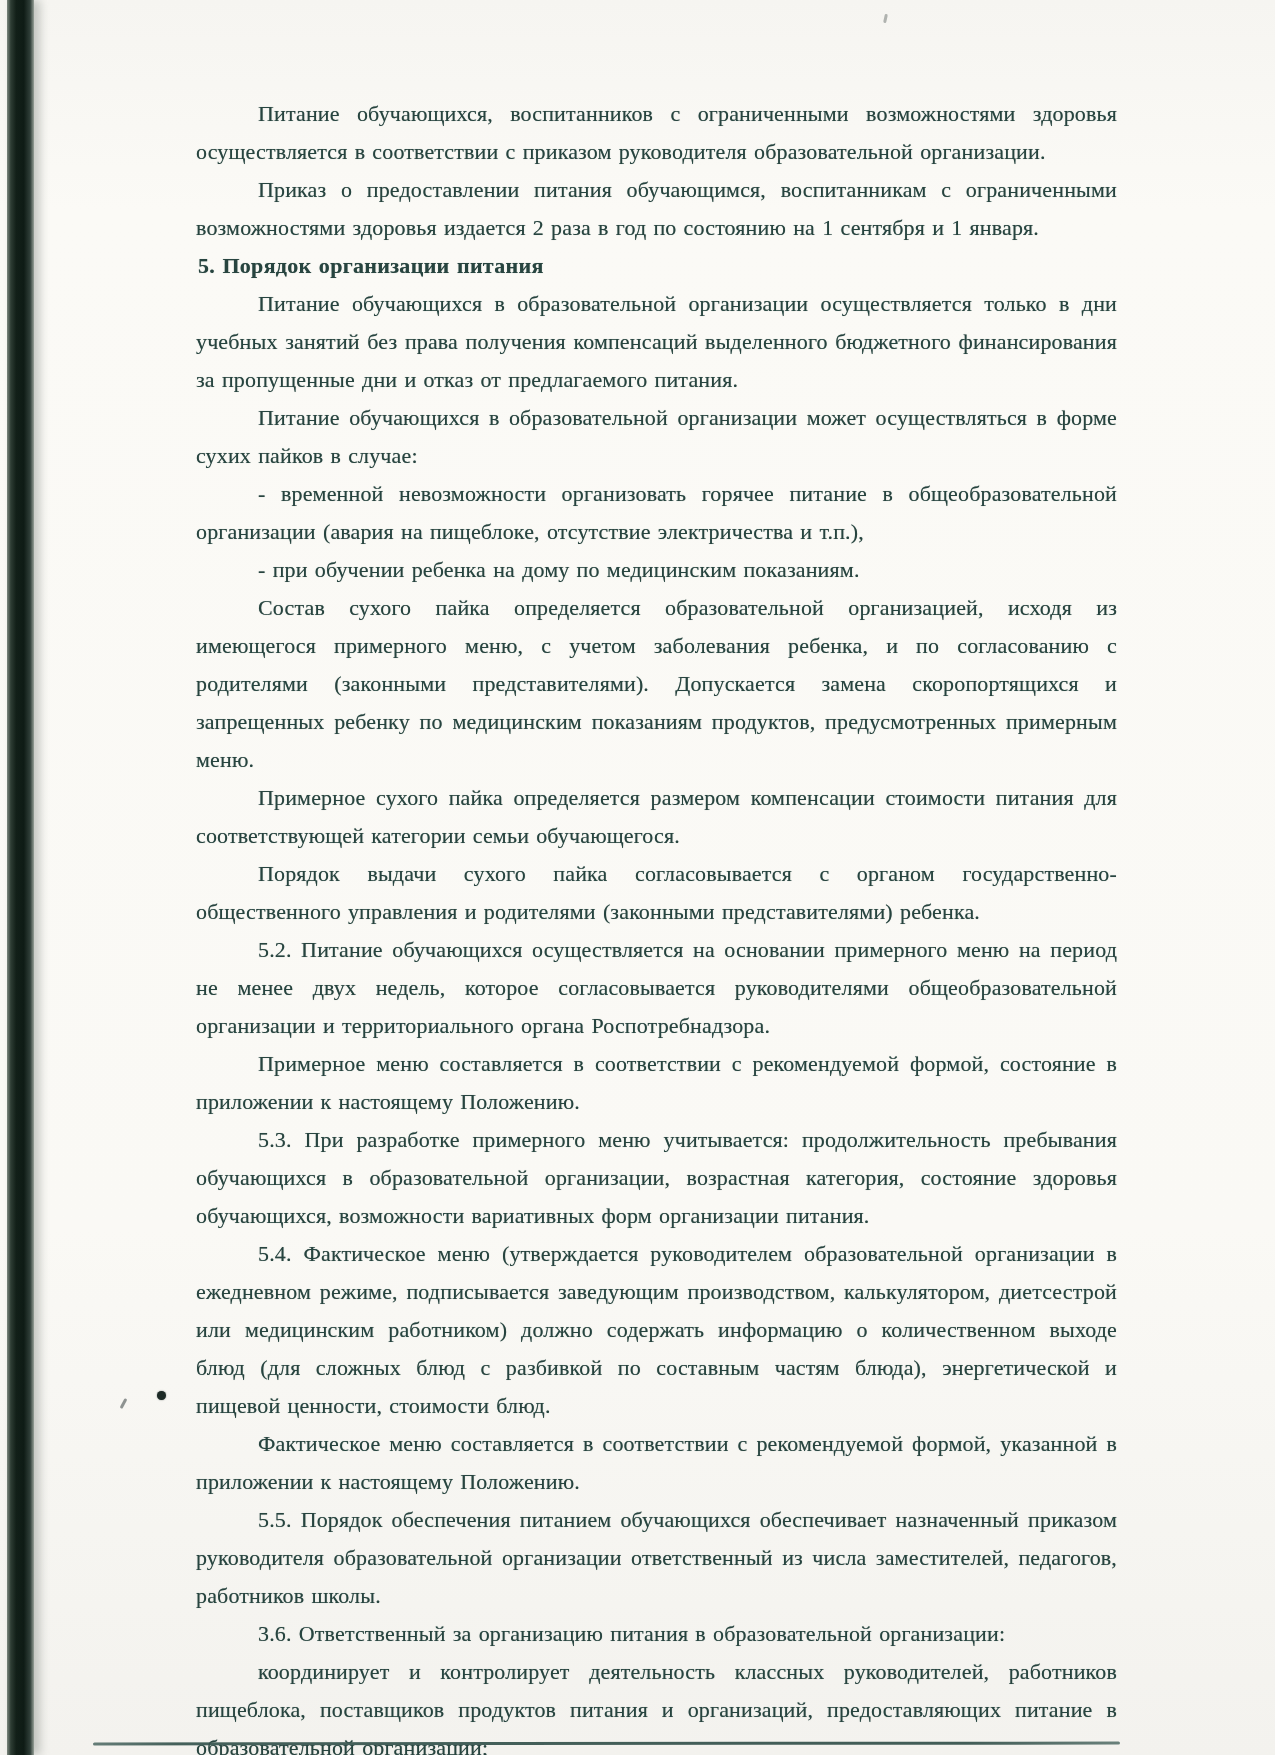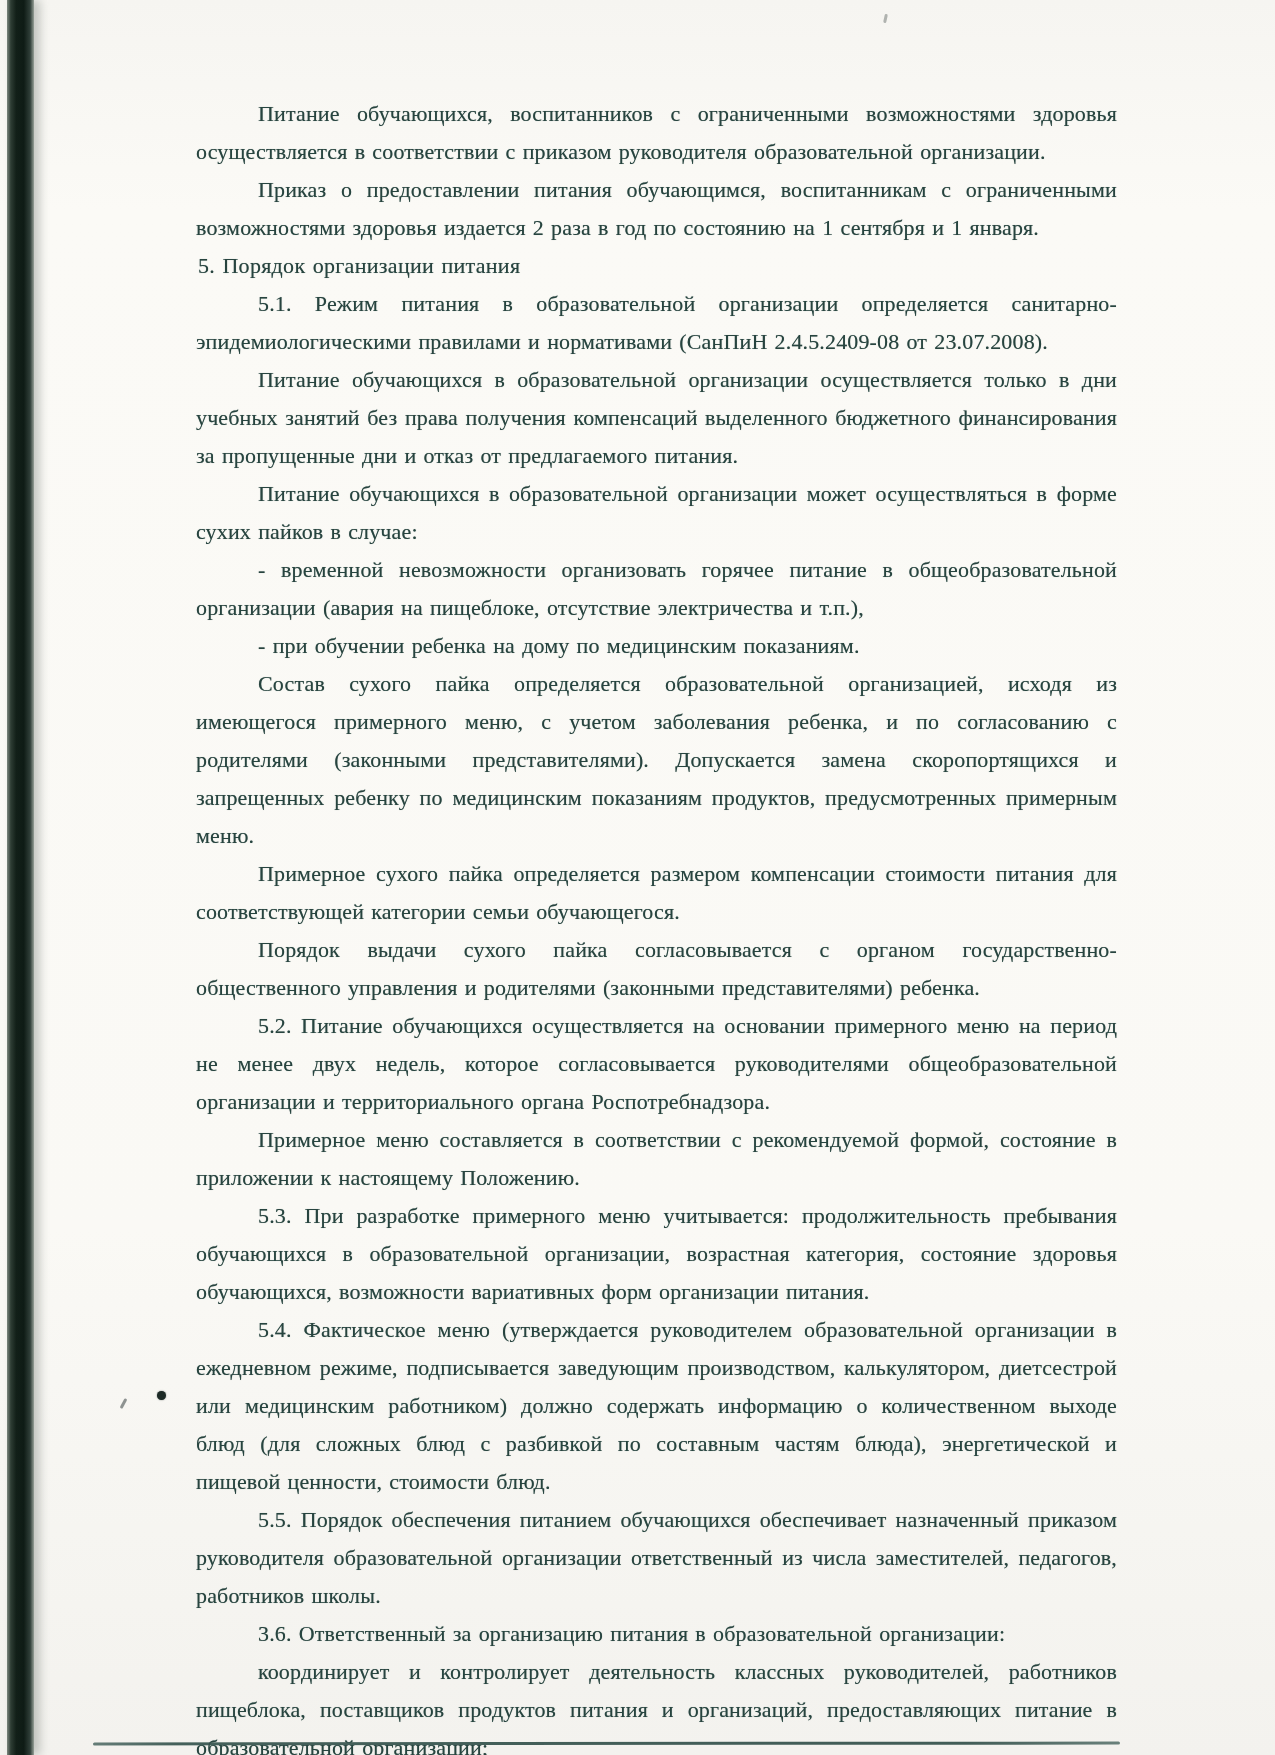--- a/index.html
+++ b/index.html
@@ -35,21 +35,21 @@
     width: 921px;
     font-size: 22px;
     line-height: 38px;
     text-align: justify;
     letter-spacing: 0.15px;
     word-spacing: 1.5px;
     text-shadow: 0 0 0.7px rgba(39, 68, 63, 0.55);
   }
   .doc p { margin: 0; text-indent: 62px; }
   .doc p.para-heading {
-    font-weight: normal;
+    font-weight: bold;
     text-indent: 2px;
     letter-spacing: 0.3px;
   }
   
   .bullet-dot {
     position: absolute;
     left: 157px;
     top: 1391px;
     width: 9px;
     height: 9px;
@@ -96,32 +96,32 @@
 </style>
 </head>
 <body>
 
 <div class="page">
   <div class="scan-band"></div>
   <div class="doc" style="color: rgb(39, 68, 63);">
       <p class="para-body">Питание обучающихся, воспитанников с ограниченными возможностями здоровья осуществляется в соответствии с приказом руководителя образовательной организации.</p>
       <p class="para-body">Приказ о предоставлении питания обучающимся, воспитанникам с ограниченными возможностями здоровья издается 2 раза в год по состоянию на 1 сентября и 1 января.</p>
       <p class="para-heading">5. Порядок организации питания</p>
-      <p class="para-body">5.1. Режим питания в образовательной организации определяется санитарно-эпидемиологическими правилами и нормативами (СанПиН 2.4.5.2409-08 от 23.07.2008).</p>
       <p class="para-body">Питание обучающихся в образовательной организации осуществляется только в дни учебных занятий  без права получения компенсаций выделенного бюджетного финансирования за пропущенные дни и отказ от предлагаемого питания.</p>
       <p class="para-body">Питание обучающихся в образовательной организации может осуществляться в форме сухих пайков в случае:</p>
       <p class="para-body">- временной невозможности организовать горячее питание в общеобразовательной организации (авария на пищеблоке, отсутствие электричества и т.п.),</p>
       <p class="para-body">- при обучении ребенка на дому по медицинским показаниям.</p>
       <p class="para-body">Состав сухого пайка определяется образовательной организацией, исходя из имеющегося примерного меню, с учетом заболевания ребенка, и по согласованию с родителями (законными представителями). Допускается замена скоропортящихся и запрещенных ребенку по медицинским показаниям продуктов, предусмотренных примерным меню.</p>
       <p class="para-body">Примерное сухого пайка определяется размером компенсации стоимости питания для соответствующей категории семьи обучающегося.</p>
       <p class="para-body">Порядок выдачи сухого пайка согласовывается с органом государственно-общественного управления и родителями (законными представителями) ребенка.</p>
       <p class="para-body">5.2. Питание обучающихся осуществляется на основании примерного меню на период не менее двух недель, которое согласовывается руководителями общеобразовательной организации и территориального органа Роспотребнадзора.</p>
       <p class="para-body">Примерное меню составляется в соответствии с рекомендуемой формой, состояние в приложении к настоящему Положению.</p>
       <p class="para-body">5.3. При разработке примерного меню учитывается: продолжительность пребывания обучающихся в образовательной организации, возрастная категория, состояние здоровья обучающихся, возможности вариативных форм организации питания.</p>
       <p class="para-body">5.4. Фактическое меню (утверждается руководителем образовательной организации в ежедневном режиме, подписывается заведующим производством, калькулятором, диетсестрой или медицинским работником) должно содержать информацию о количественном выходе блюд (для сложных блюд с разбивкой по составным частям блюда), энергетической и пищевой ценности, стоимости блюд.</p>
+      <p class="para-body">Фактическое меню составляется в соответствии с рекомендуемой формой, указанной в приложении к настоящему Положению.</p>
       <p class="para-body">5.5. Порядок обеспечения питанием обучающихся обеспечивает назначенный приказом руководителя образовательной организации ответственный из числа заместителей, педагогов, работников школы.</p>
       <p class="para-body">3.6. Ответственный за организацию питания в образовательной организации:</p>
       <p class="para-body">координирует и контролирует деятельность классных руководителей, работников пищеблока, поставщиков продуктов питания и организаций, предоставляющих питание в образовательной организации;</p>
     </div>
   <div class="bullet-dot"></div>
   <div class="pen-mark"></div>
   <div class="speck"></div>
   <div class="bottom-line"></div>
 </div>
 

